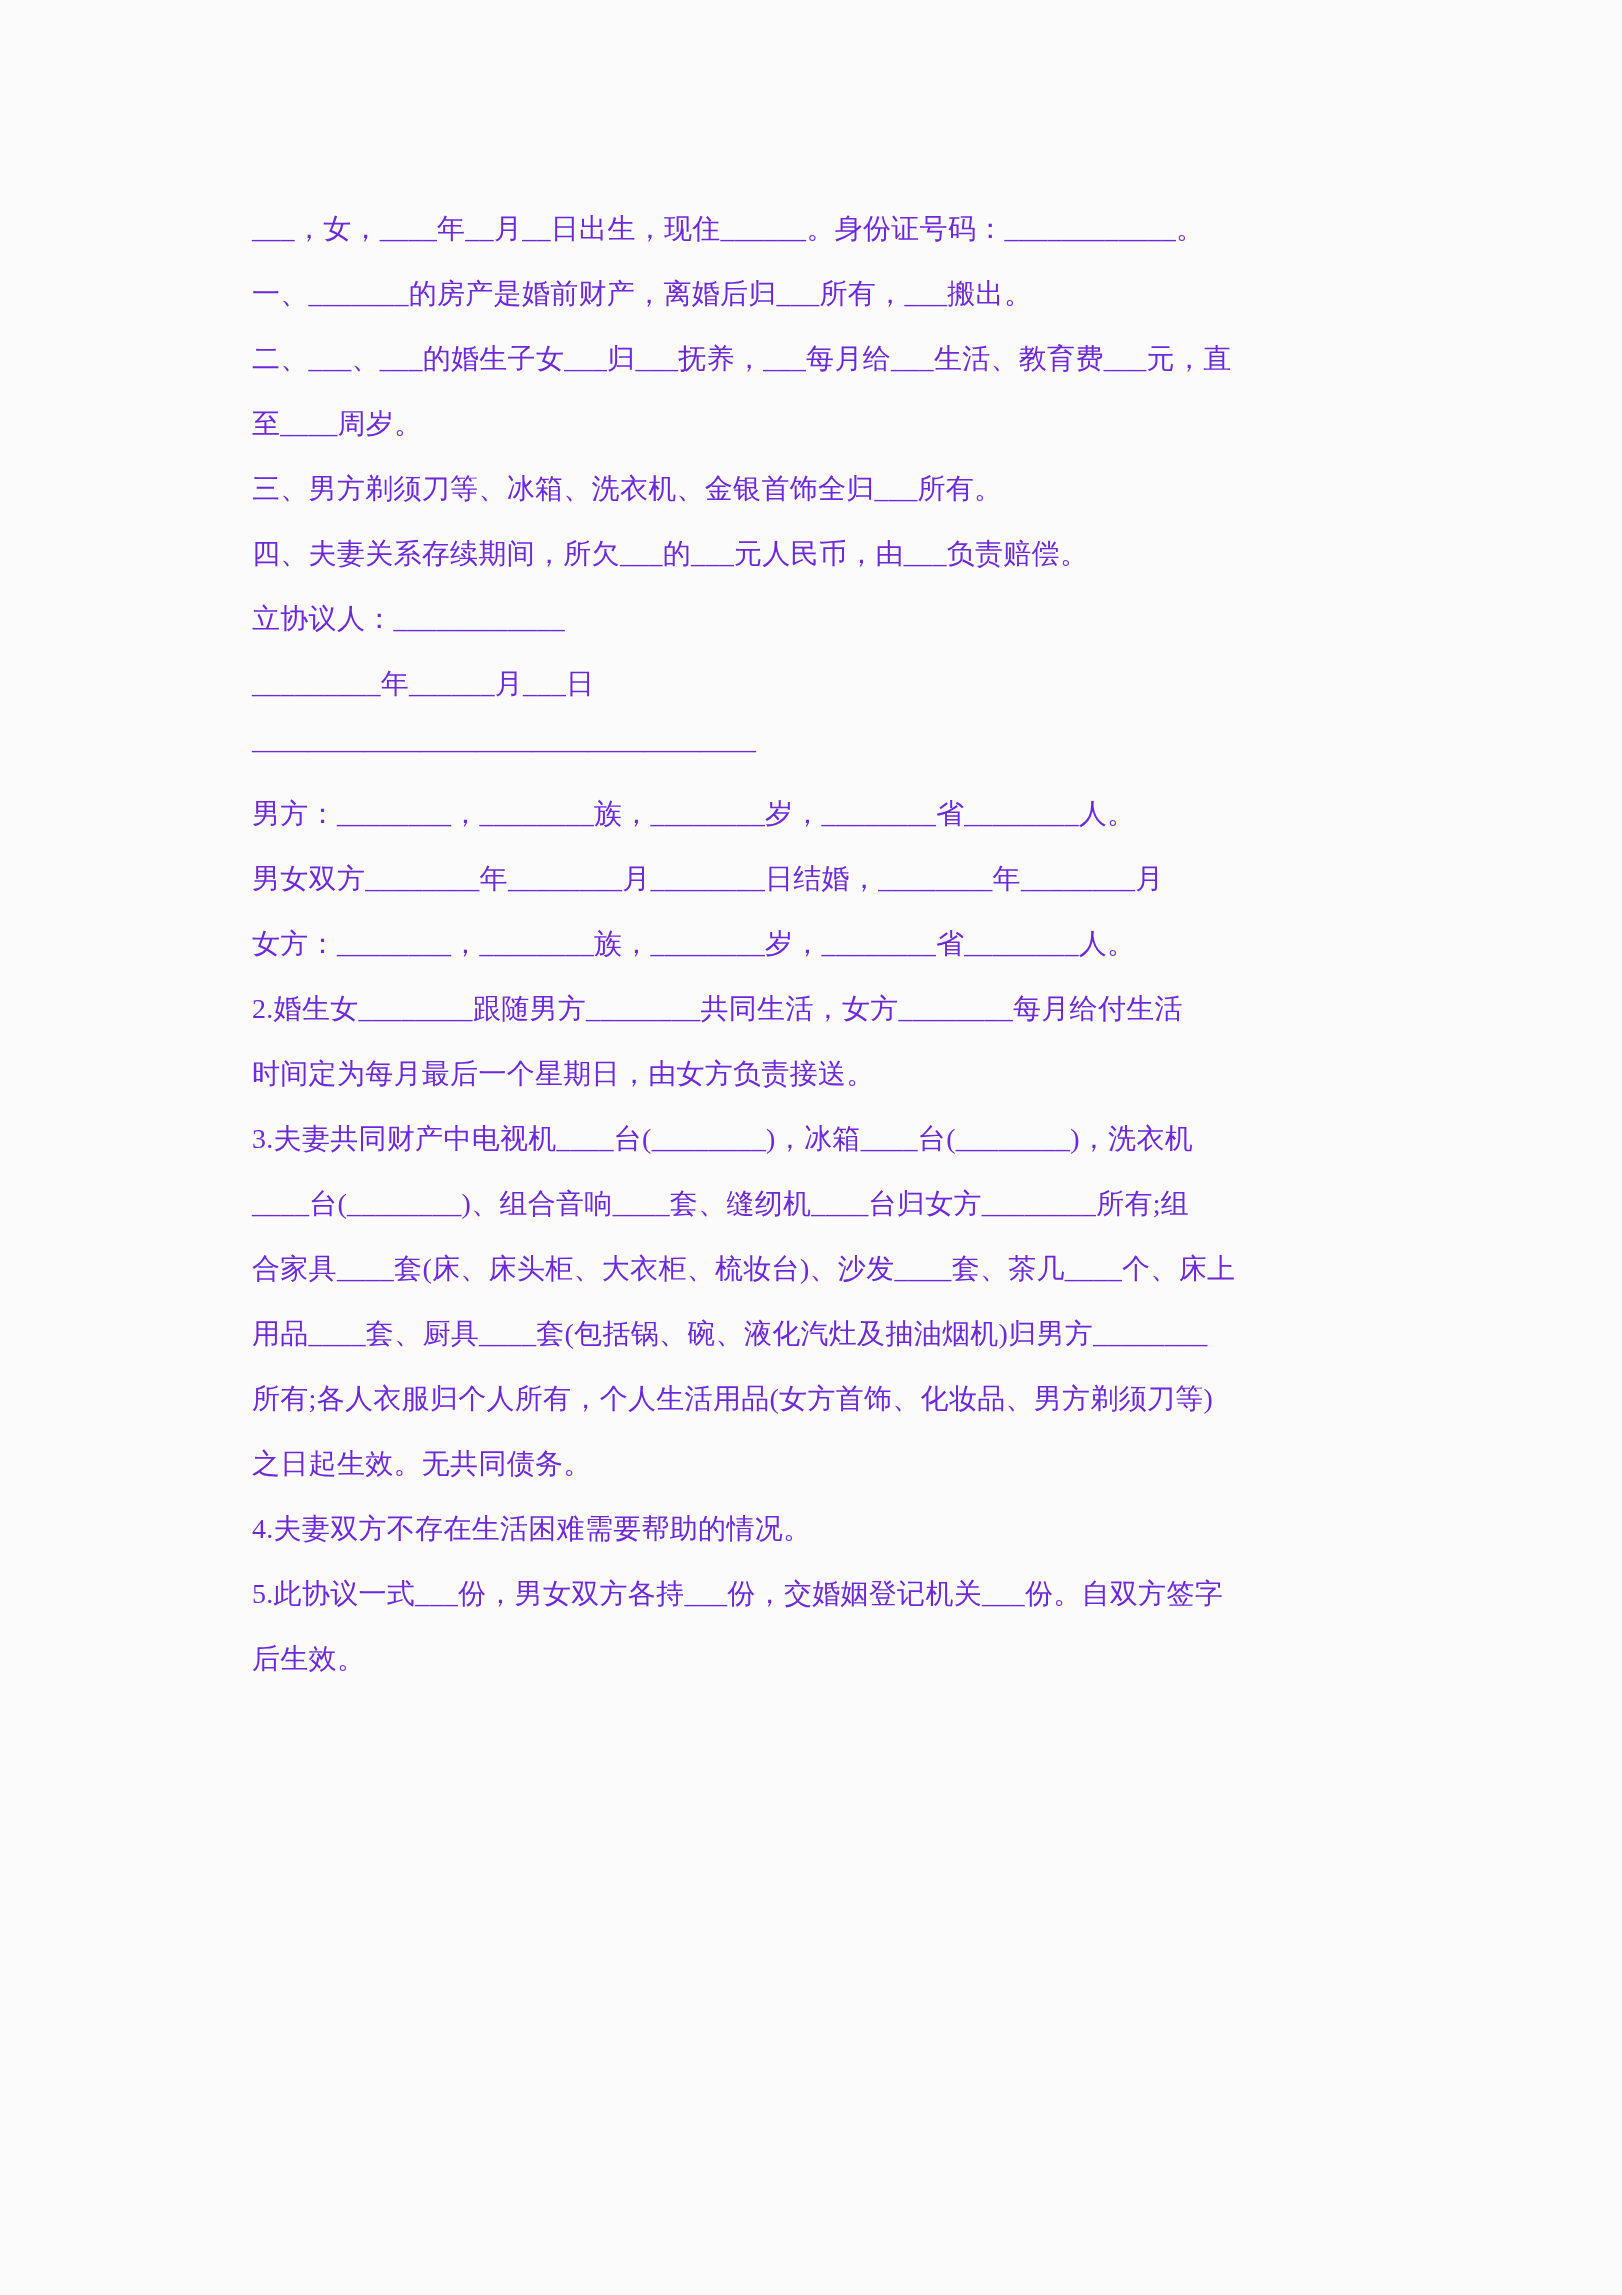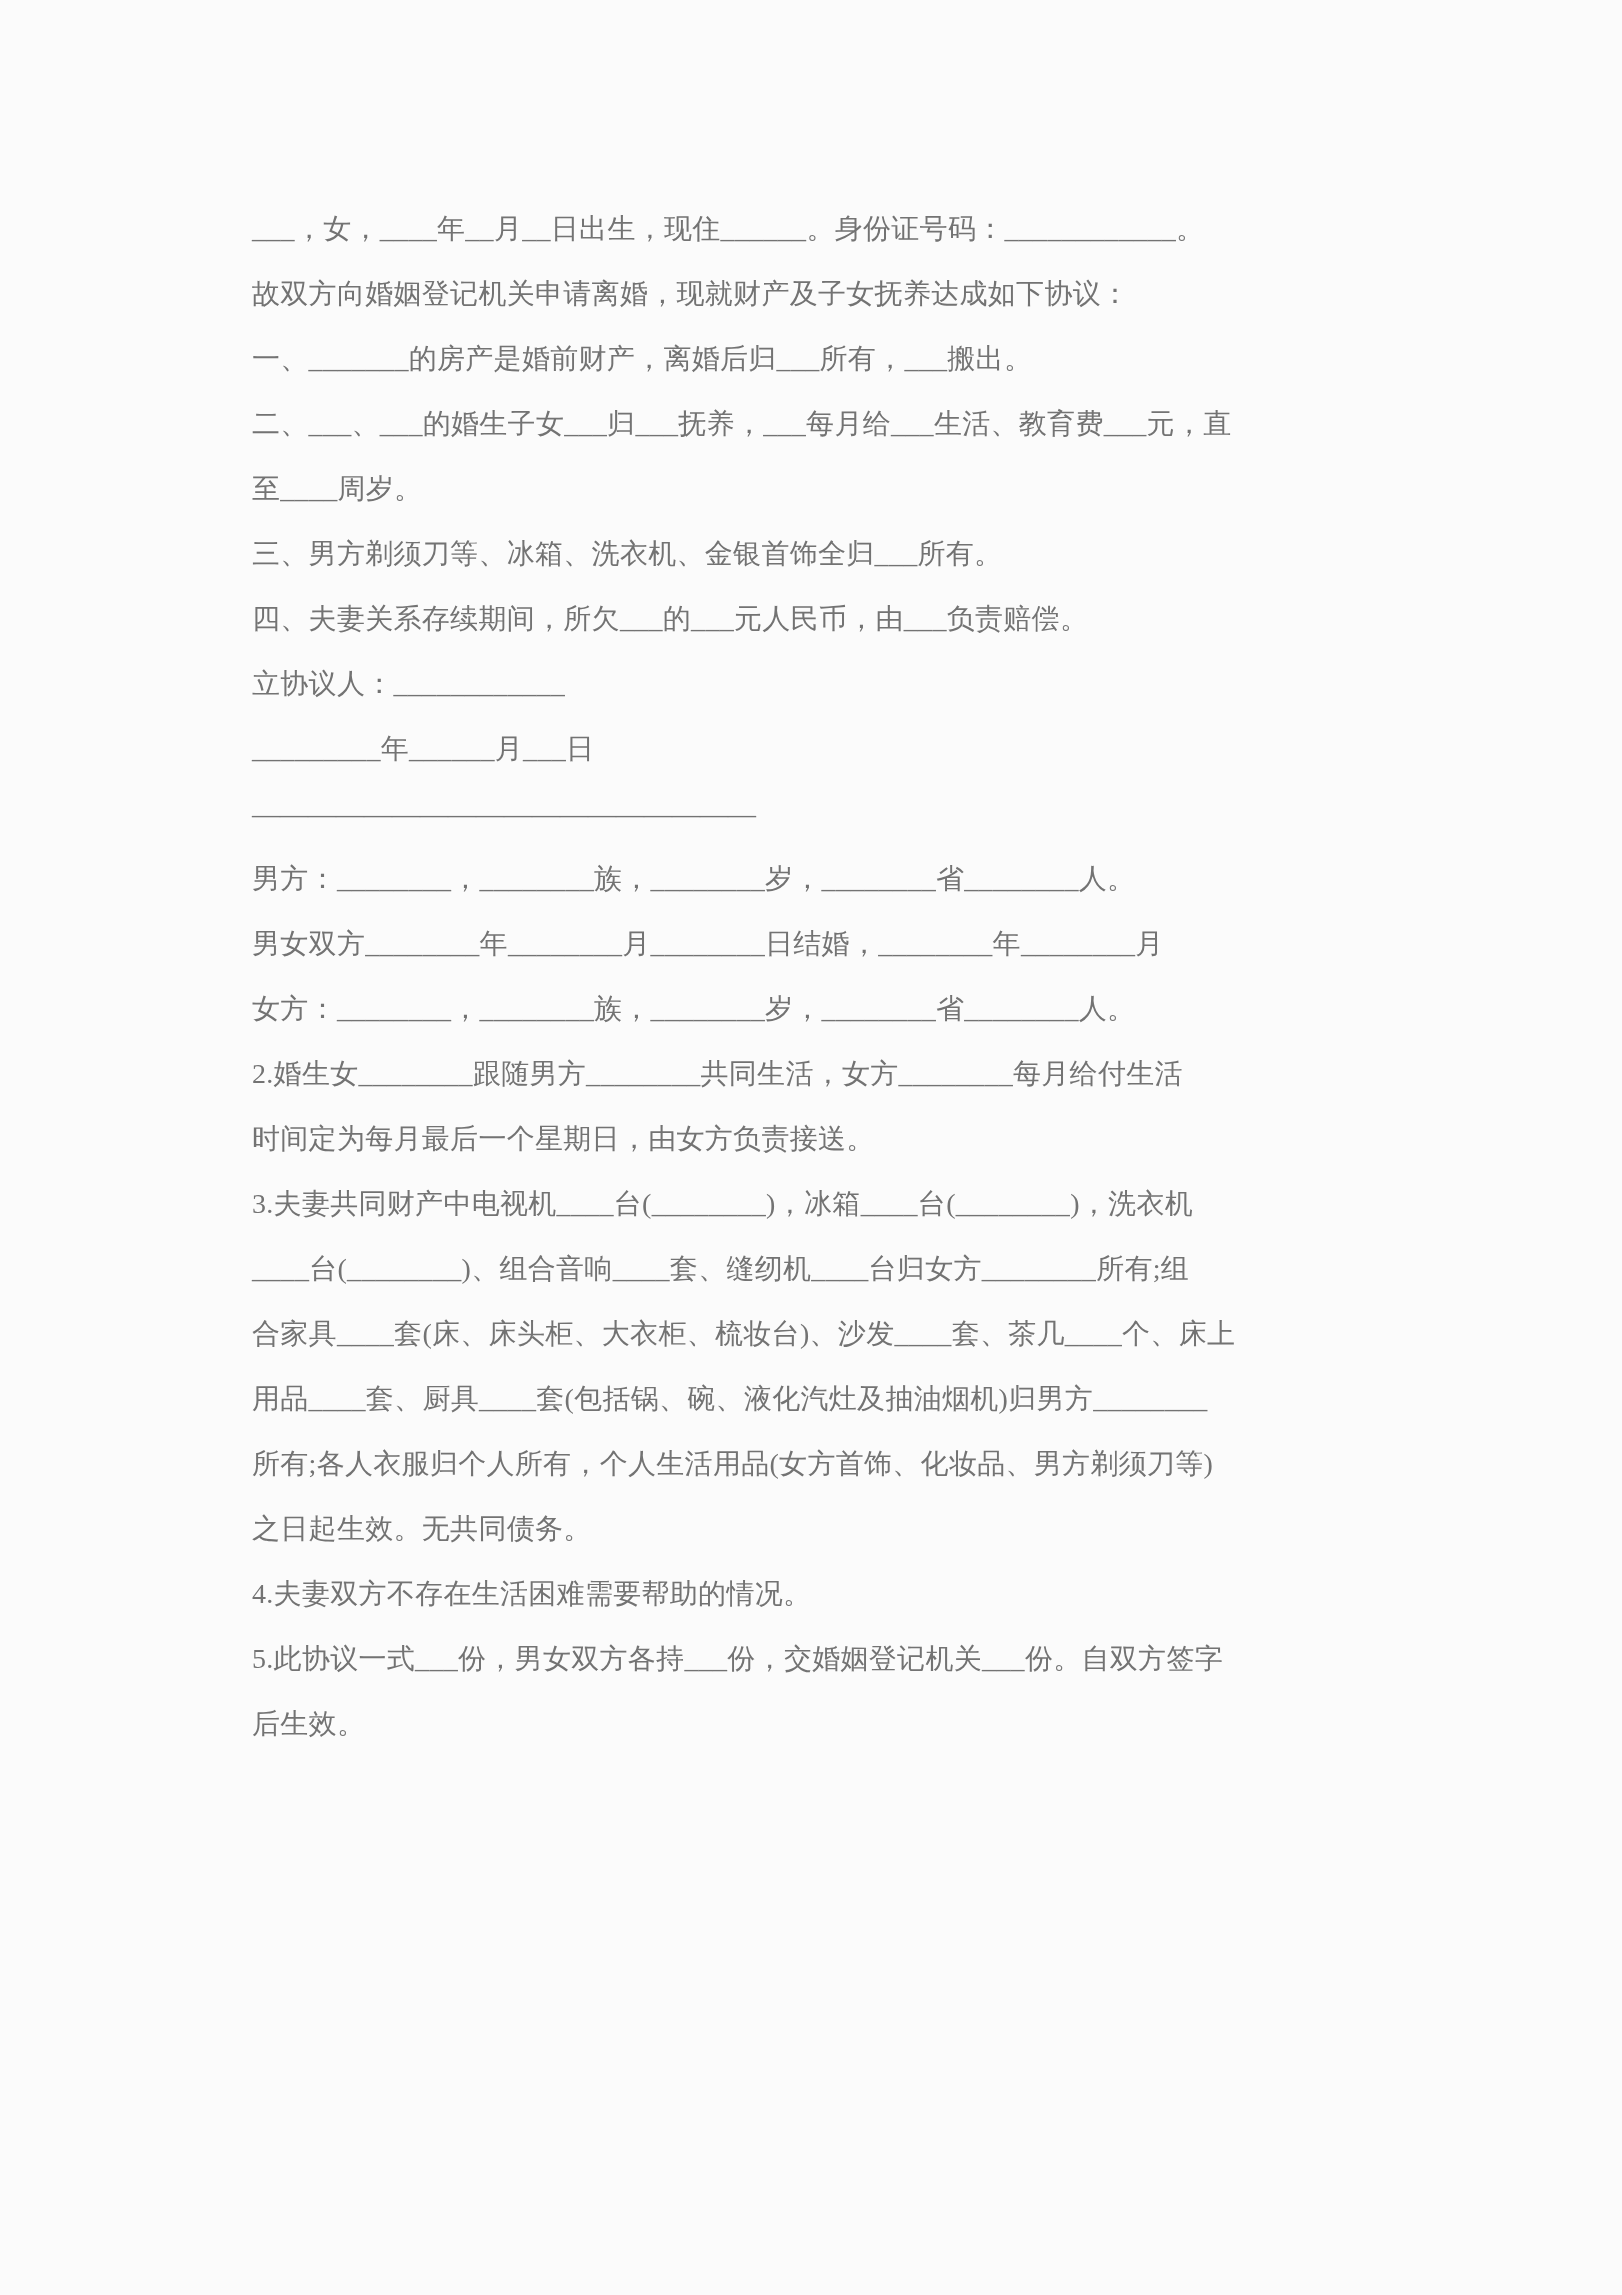--- a/index.html
+++ b/index.html
@@ -19,32 +19,31 @@
     height: 2295px;
     box-sizing: border-box;
     padding: 196px 216px 0 252px;
     background: #fbfbfb;
   }
   .doc-line {
     font-size: 28px;
     line-height: 65px;
     letter-spacing: 0.3px;
     white-space: pre-wrap;
-    color: #737373;
+    color: #6d28d9;
   }
   .doc-line.separator {
     letter-spacing: 0;
   }
 </style>
 </head>
 <body>
 
 <div class="page">
   <div class="doc-line">___，女，____年__月__日出生，现住______。身份证号码：____________。</div>
-  <div class="doc-line">故双方向婚姻登记机关申请离婚，现就财产及子女抚养达成如下协议：</div>
   <div class="doc-line">一、_______的房产是婚前财产，离婚后归___所有，___搬出。</div>
   <div class="doc-line">二、___、___的婚生子女___归___抚养，___每月给___生活、教育费___元，直</div>
   <div class="doc-line">至____周岁。</div>
   <div class="doc-line">三、男方剃须刀等、冰箱、洗衣机、金银首饰全归___所有。</div>
   <div class="doc-line">四、夫妻关系存续期间，所欠___的___元人民币，由___负责赔偿。</div>
   <div class="doc-line">立协议人：____________</div>
   <div class="doc-line">_________年______月___日</div>
   <div class="doc-line separator">——————————————————</div>
   <div class="doc-line">男方：________，________族，________岁，________省________人。</div>
   <div class="doc-line">男女双方________年________月________日结婚，________年________月</div>

